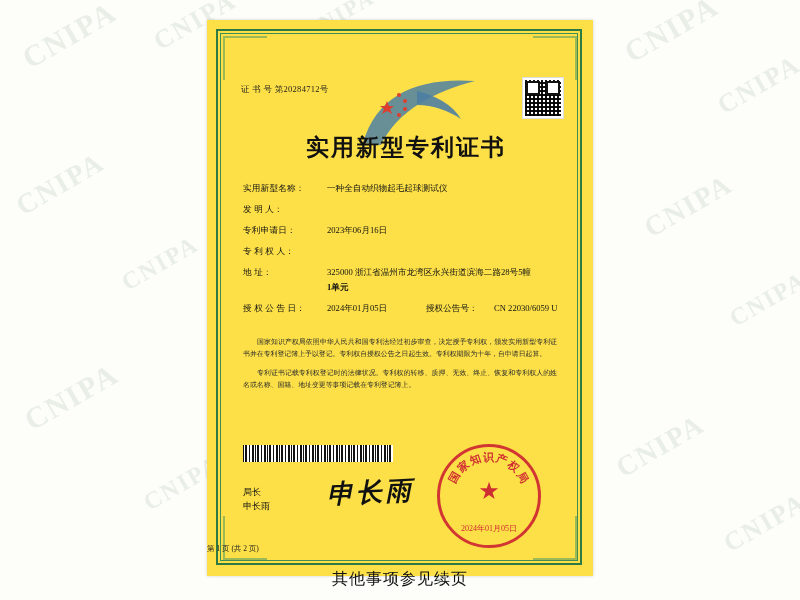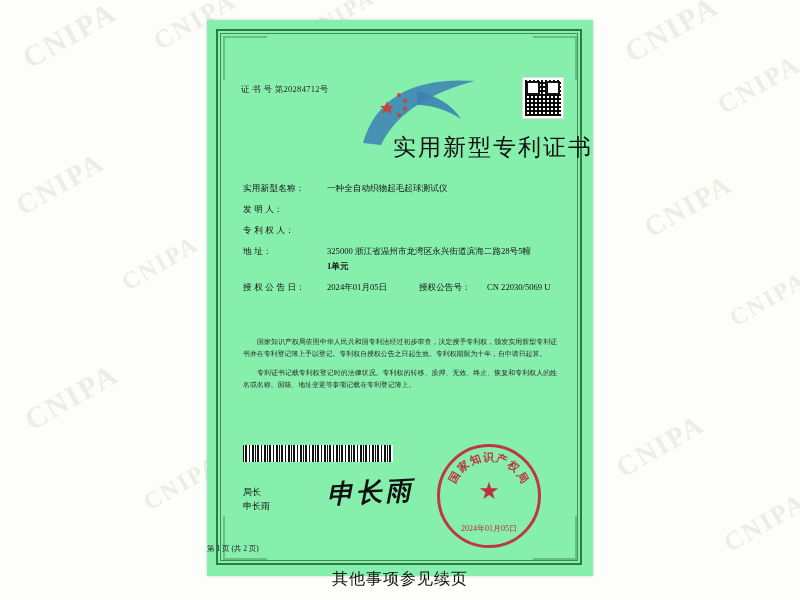--- a/index.html
+++ b/index.html
@@ -32,21 +32,21 @@
     transform: rotate(-30deg);
     user-select: none;
     white-space: nowrap;
   }
 
   
   #sheet {
     position: absolute;
     left: 207px; top: 20px;
     width: 386px; height: 556px;
-    background: #86efac;
+    background: #fde047;
     box-shadow: 0 0 3px rgba(0,0,0,0.18);
   }
   #border-outer {
     position: absolute;
     left: 9px; top: 9px;
     width: 366px; height: 536px;
     border: 2px solid #2e7a45;
     box-sizing: border-box;
   }
   #border-inner {
@@ -102,23 +102,23 @@
     width: 10px; height: 10px;
     border: 2px solid #111;
     background: #fff;
   }
   #qr::before { left: 1px; top: 1px; }
   #qr::after { right: 1px; top: 1px; }
 
   #title {
     position: absolute;
     left: 12px; right: 0; top: 112px;
-    text-align: right;
-    font-family: "Liberation Serif", serif;
-    font-weight: normal;
+    text-align: center;
+    font-family: "Liberation Serif", serif;
+    font-weight: bold;
     font-size: 23px;
     letter-spacing: 2px;
     color: #111;
   }
 
   #fields {
     position: absolute;
     left: 36px; top: 163px;
     width: 318px;
     font-family: "Liberation Serif", serif;
@@ -302,32 +302,36 @@
 
     <div id="fields">
       <div class="frow">
         <div class="flabel">实用新型名称：</div>
         <div class="fvalue">一种全自动织物起毛起球测试仪</div>
       </div>
       <div class="frow">
         <div class="flabel">发 明 人：</div>
       </div>
       <div class="frow">
+        <div class="flabel">专利申请日：</div>
+        <div class="fvalue">2023年06月16日</div>
+      </div>
+      <div class="frow">
         <div class="flabel">专 利 权 人：</div>
       </div>
       <div class="frow">
         <div class="flabel">地 址：</div>
         <div class="fvalue">325000 浙江省温州市龙湾区永兴街道滨海二路28号5幢</div>
       </div>
       <div class="fvalue2" style="margin-top:-6px;margin-bottom:9px;">1单元</div>
       <div class="frow split">
         <div class="flabel">授 权 公 告 日：</div>
         <div class="seg2-value" style="flex:0 0 88px;">2024年01月05日</div>
-        <div class="seg2-label" style="margin-left:4px;flex:0 0 68px;">授权公告号：</div>
-        <div class="seg2-value">CN 22030/5069 U</div>
+        <div class="seg2-label" style="margin-left:11px;flex:0 0 68px;">授权公告号：</div>
+        <div class="seg2-value">CN 22030/6059 U</div>
       </div>
     </div>
 
     <div id="para">
       <p>国家知识产权局依照中华人民共和国专利法经过初步审查，决定授予专利权，颁发实用新型专利证书并在专利登记簿上予以登记。专利权自授权公告之日起生效。专利权期限为十年，自申请日起算。</p>
       <p>专利证书记载专利权登记时的法律状况。专利权的转移、质押、无效、终止、恢复和专利权人的姓名或名称、国籍、地址变更等事项记载在专利登记簿上。</p>
     </div>
 
     <div id="barcode"></div>
 

